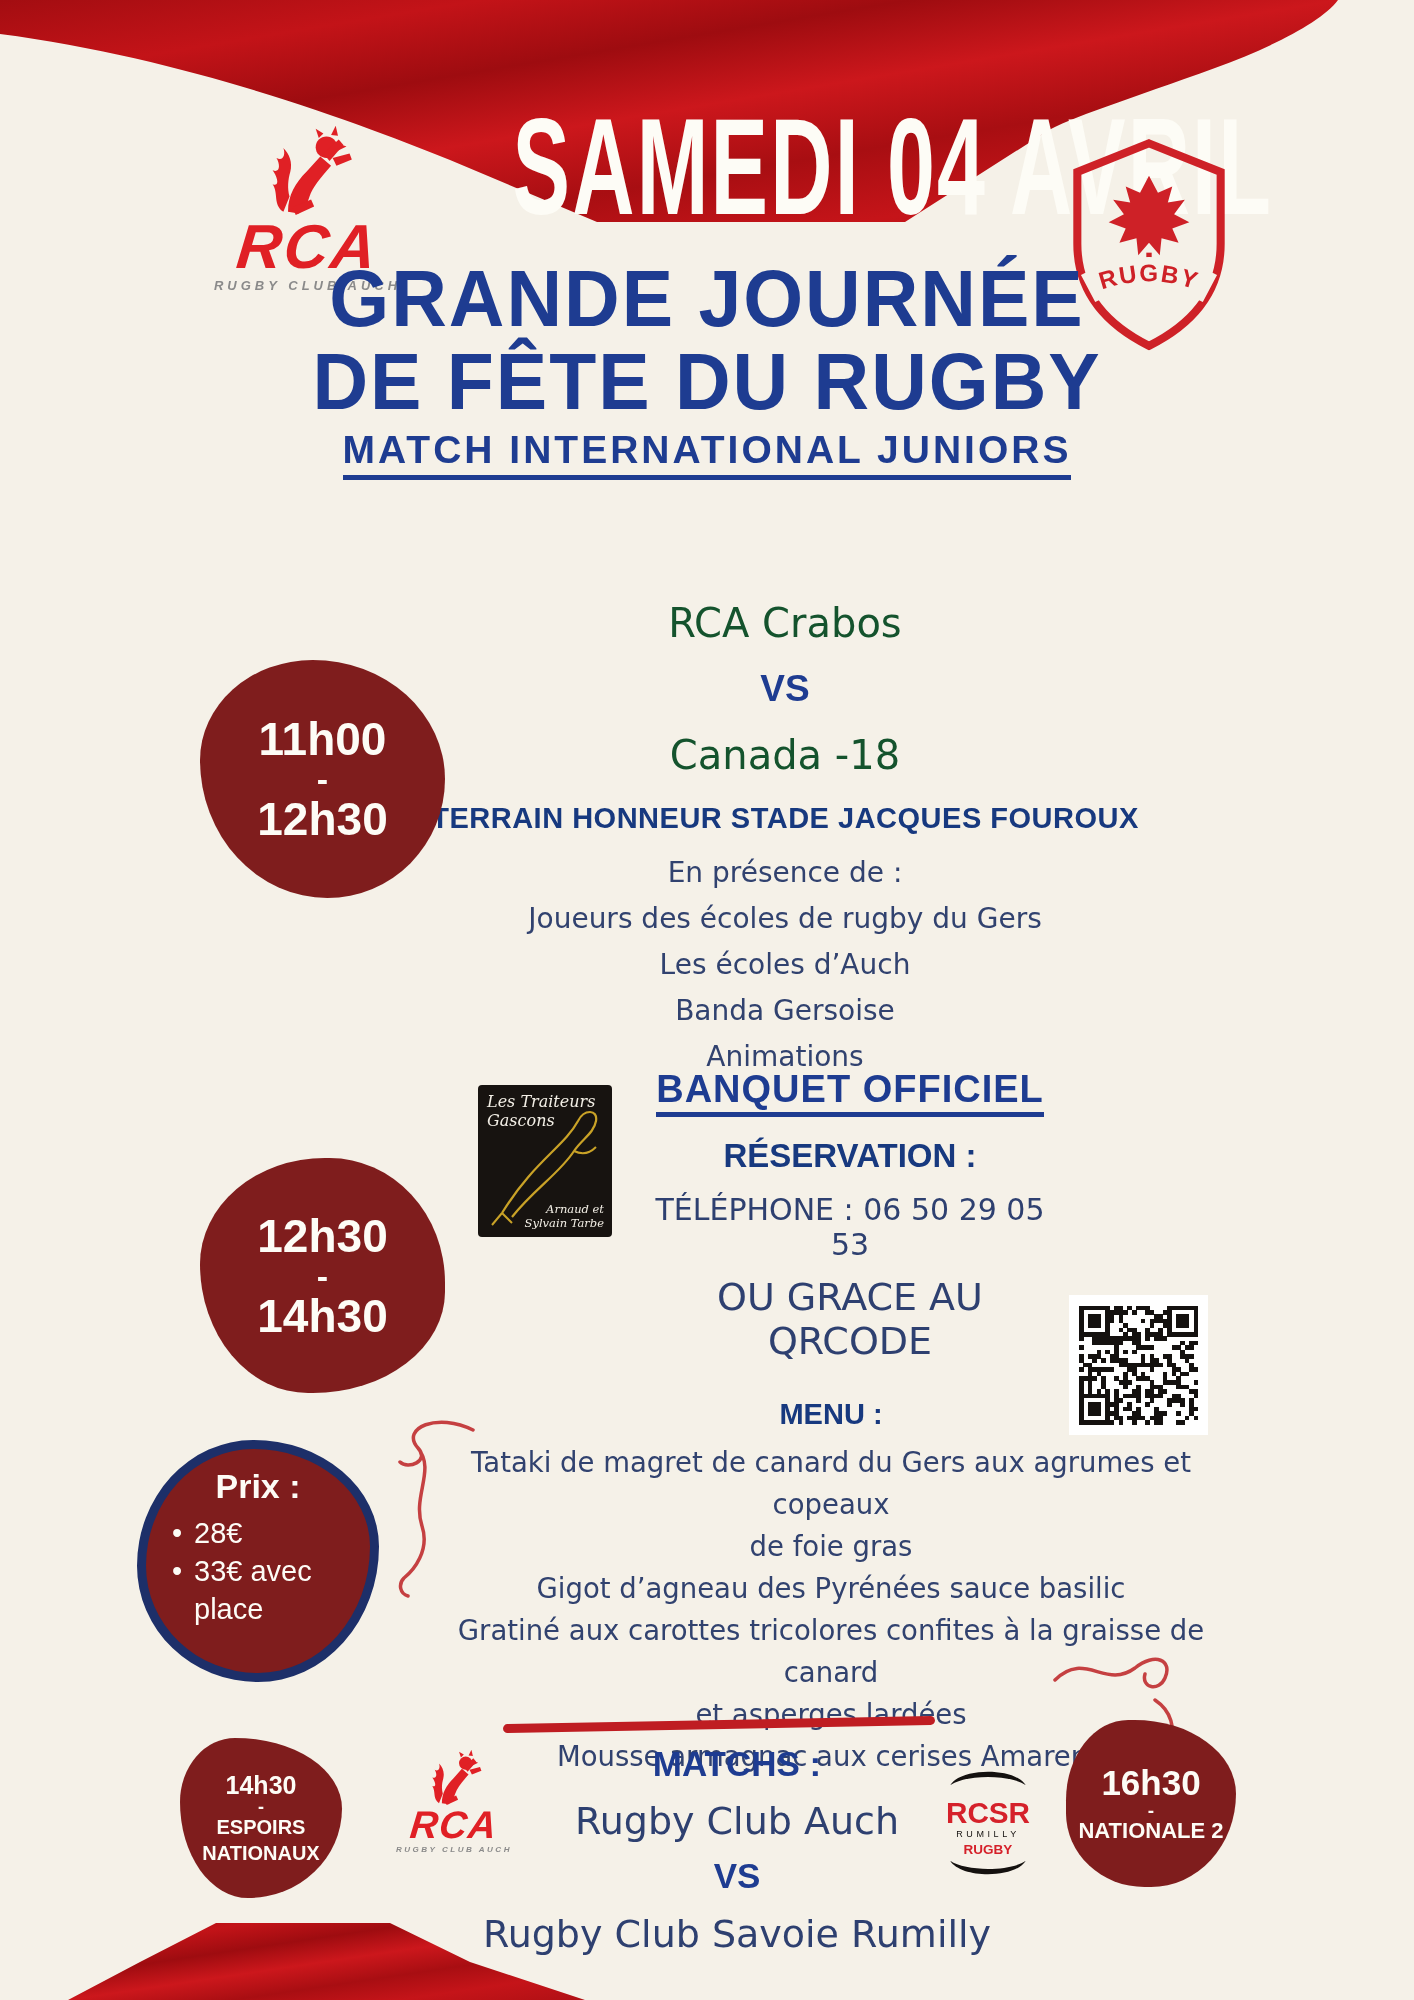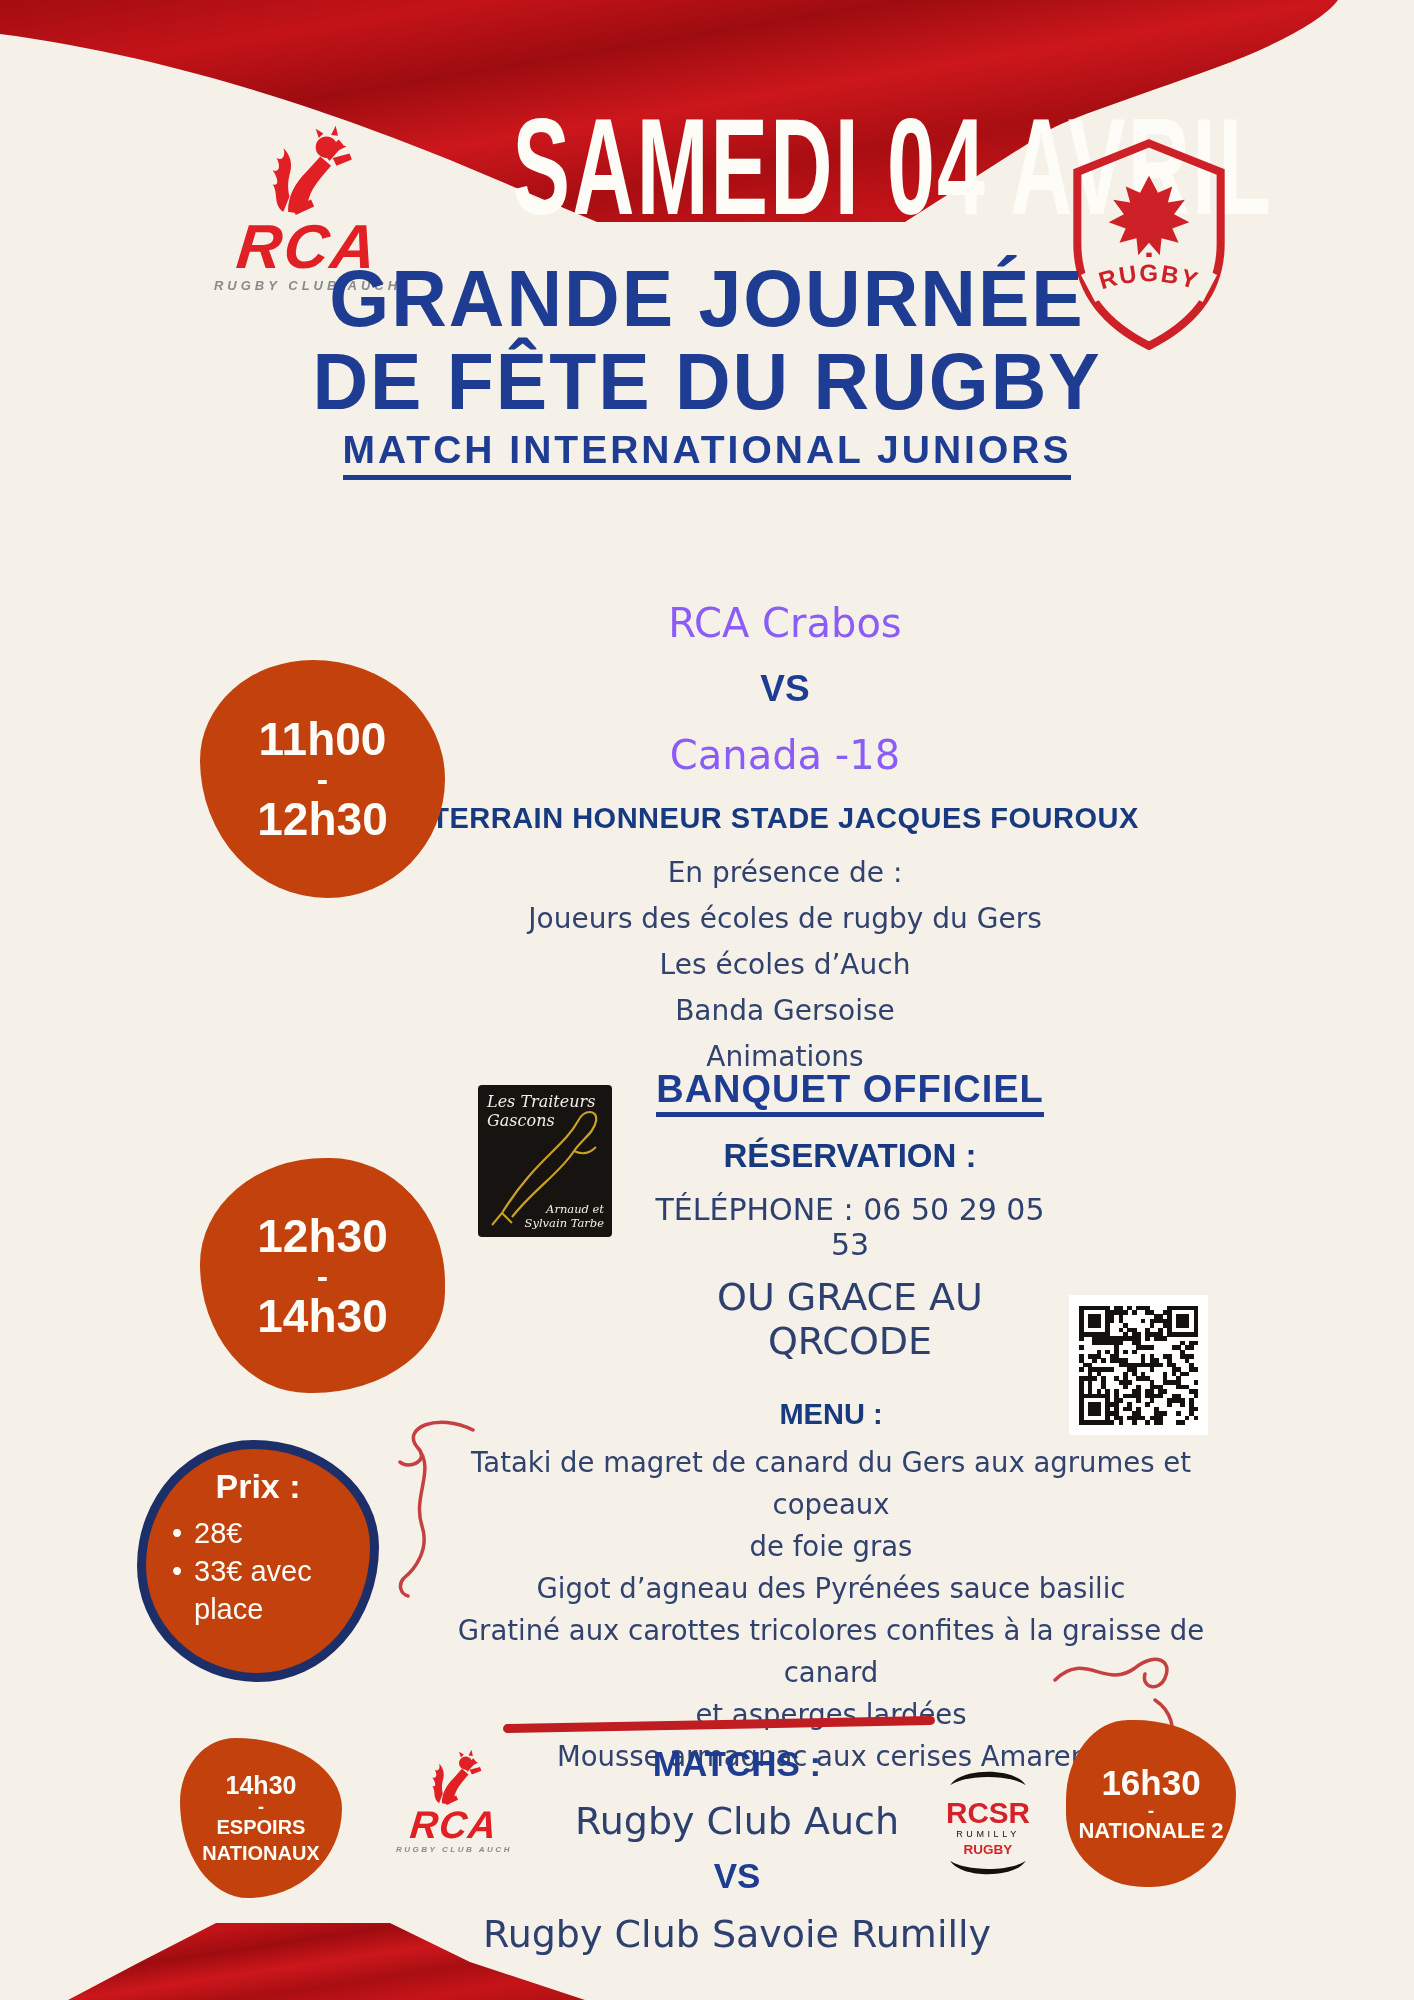--- a/index.html
+++ b/index.html
@@ -20,27 +20,27 @@
            font-size:13px;letter-spacing:4px;color:#8a8a8a;margin-top:2px;}
   .rca-logo.small{transform:scale(0.62);transform-origin:top left;}
   
   .title{left:0;top:256px;width:1414px;text-align:center;color:#1e3c91;
          font-family:"Liberation Sans",sans-serif;font-weight:900;font-size:77px;line-height:80px;
          letter-spacing:2px;transform:scaleY(1.04);transform-origin:top center;}
   .subtitle{left:0;top:428px;width:1414px;text-align:center;}
   .subtitle span{display:inline-block;font-family:"Liberation Sans",sans-serif;font-weight:800;
         font-size:39px;letter-spacing:3px;color:#1e3c91;border-bottom:5px solid #1e3c91;padding-bottom:3px;}
   
-  .cline{left:430px;width:710px;text-align:center;color:#8b5cf6;}
+  .cline{left:430px;width:710px;text-align:center;color:#14532d;}
   .t-team{font-size:40px;}
   .t-vs{font-size:37px;font-weight:800;color:#1e3c91;font-family:"Liberation Sans",sans-serif;}
   .t-venue{font-size:29px;font-weight:800;color:#17397f;font-family:"Liberation Sans",sans-serif;letter-spacing:0.5px;}
   .presence{left:430px;top:850px;width:710px;text-align:center;font-size:28px;line-height:46px;color:#31426f;}
   
-  .blob{position:absolute;background:#c2410c;color:#fdfcf6;display:flex;flex-direction:column;
+  .blob{position:absolute;background:#7f1d1d;color:#fdfcf6;display:flex;flex-direction:column;
         align-items:center;justify-content:center;text-align:center;font-family:"Liberation Sans",sans-serif;}
   .blob .t1,.blob .t2{font-weight:800;}
   .blob .sep{font-weight:800;}
   .blob-morning{left:200px;top:660px;width:245px;height:238px;border-radius:46% 54% 48% 52%/42% 50% 50% 58%;}
   .blob-lunch{left:200px;top:1158px;width:245px;height:235px;border-radius:52% 48% 55% 45%/46% 54% 44% 56%;}
   .blob-morning .t1,.blob-morning .t2,.blob-lunch .t1,.blob-lunch .t2{font-size:46px;}
   .blob-morning .sep,.blob-lunch .sep{font-size:34px;line-height:26px;}
   .blob-prix{left:137px;top:1440px;width:224px;height:206px;border-radius:48% 52% 50% 50%/52% 44% 56% 48%;
              border:9px solid #1d2f69;display:block;padding:18px 0 0 0;}
   .blob-prix .label{font-weight:700;font-size:34px;}

